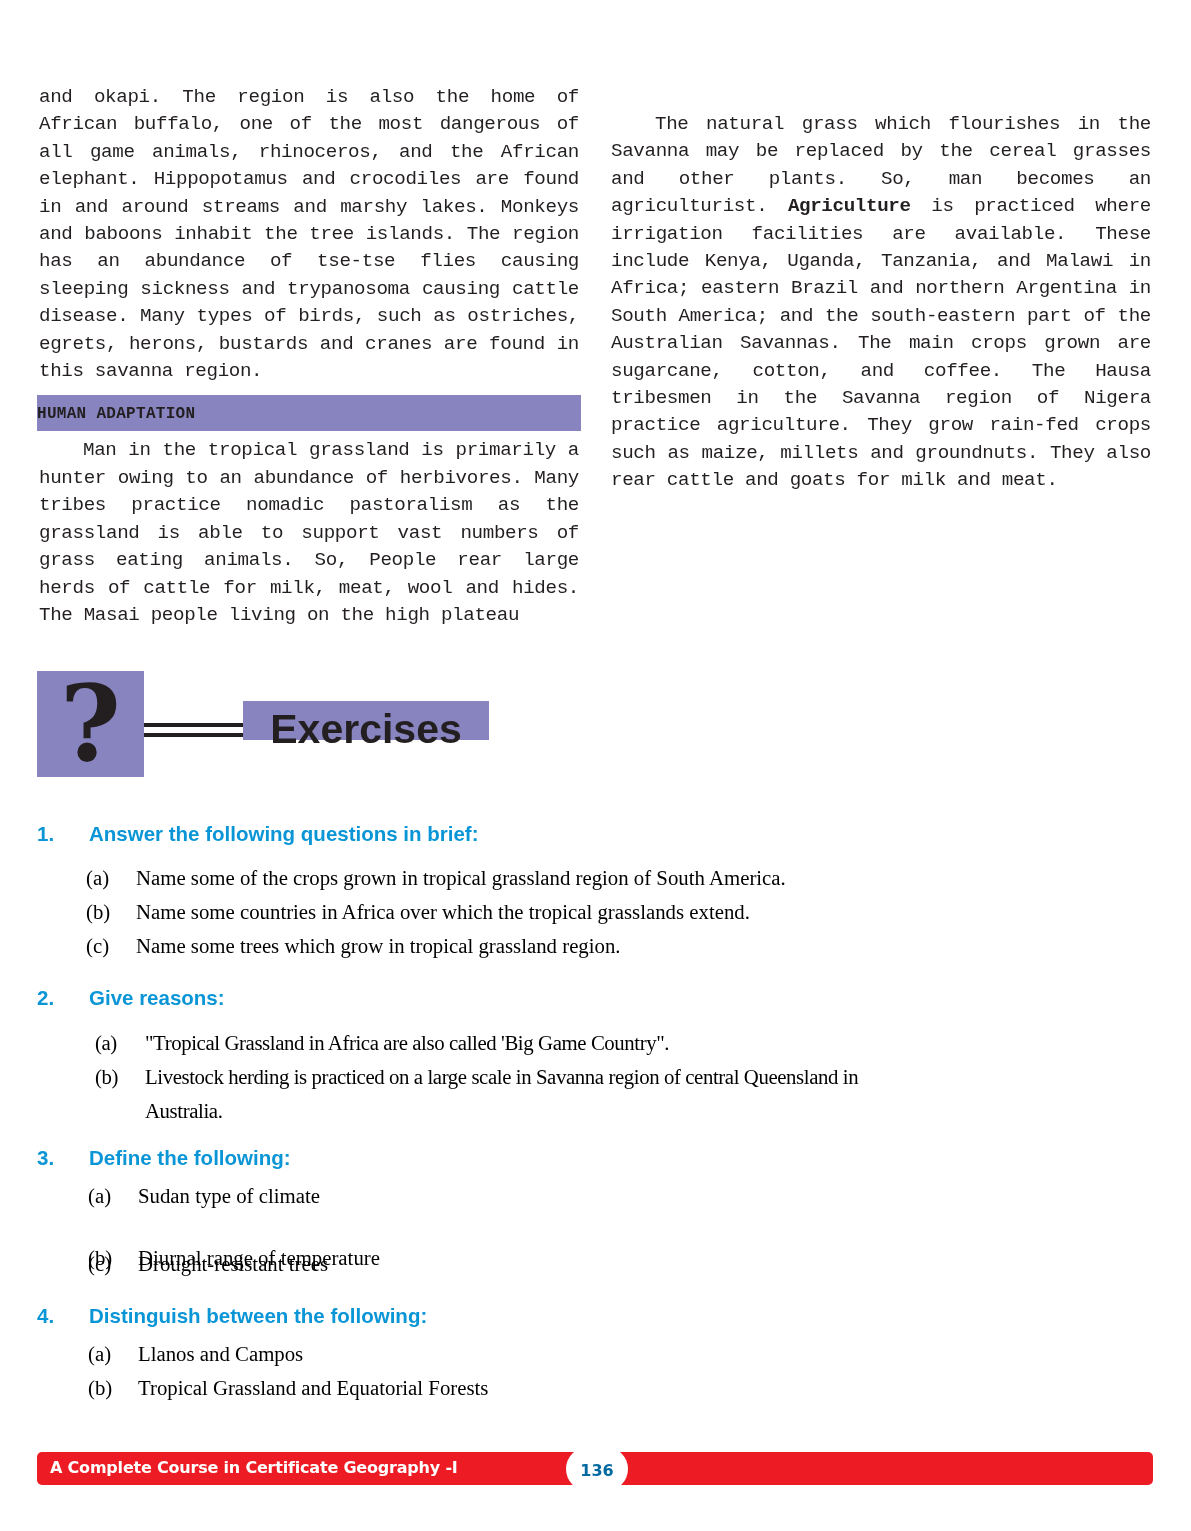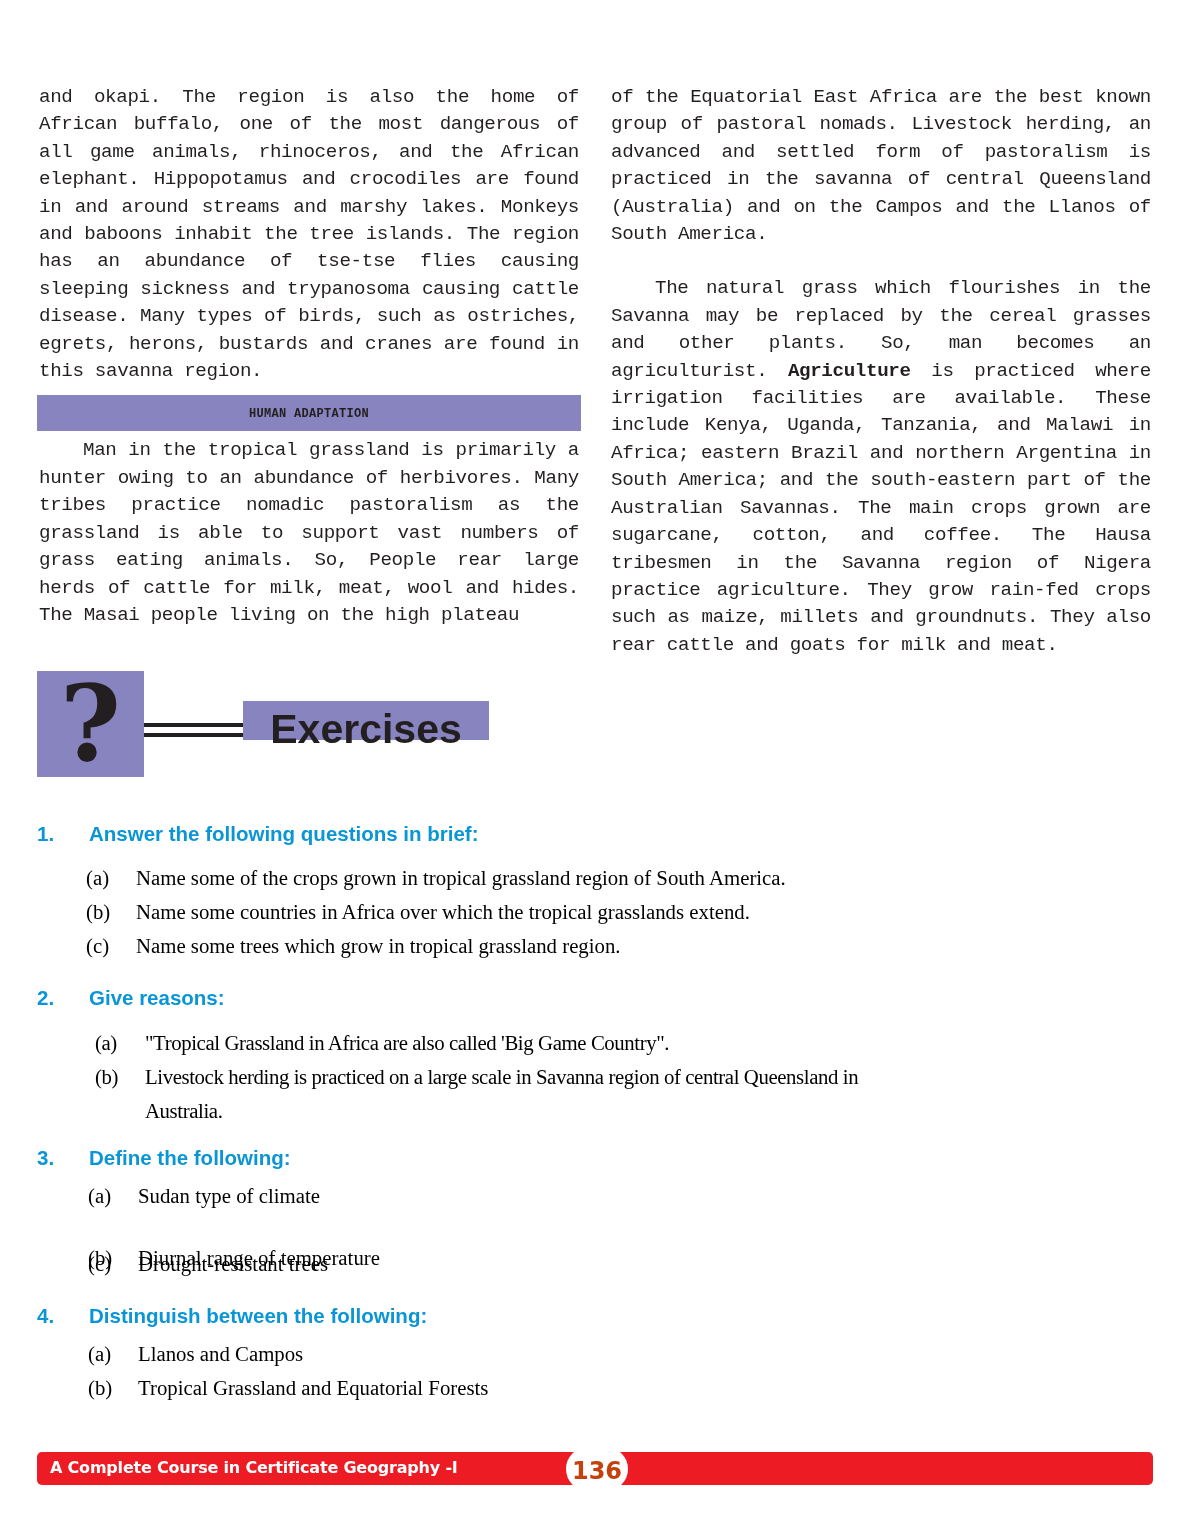--- a/index.html
+++ b/index.html
@@ -3,45 +3,44 @@
 <meta charset="utf-8">
 <style>
   html, body { margin:0; padding:0; background:#ffffff; }
   body { width:1191px; height:1531px; position:relative; overflow:hidden; color:#231f20; }
   .col { position:absolute; top:84px; width:540px; font-family:Liberation Mono, monospace; font-size:19.2px; line-height:27.4px; text-align:justify; letter-spacing:-0.35px; }
   .col p { margin:0; }
   .col-left { left:39px; }
   .col-right { left:611px; }
   .indent { text-indent:44px; }
   .gap { height:27px; }
-  .section-head { background:#8884c0; height:36px; margin:10px -2px 6px -2px; text-align:center; font-weight:bold; font-size:12px; line-height:38px; letter-spacing:0.3px; color:#231f20; }
+  .section-head { background:#8884c0; height:36px; margin:10px -2px 6px -2px; font-weight:bold; font-size:16px; line-height:38px; letter-spacing:0.3px; color:#231f20; }
   .ex-qbox { position:absolute; left:37px; top:671px; width:107px; height:106px; background:#8884c0; }
   .ex-qmark { position:absolute; left:0; top:-6px; width:107px; text-align:center; font-family:"DejaVu Serif", serif; font-weight:bold; font-size:104px; line-height:120px; color:#231f20; }
   .ex-line { position:absolute; left:144px; width:100px; height:4px; background:#231f20; }
   .ex-title { position:absolute; left:243px; top:701px; width:246px; height:39px; background:#8884c0; font-family:"Liberation Sans", sans-serif; font-weight:bold; font-size:41px; line-height:56px; text-align:center; color:#231f20; }
   .q { position:absolute; left:37px; font-family:"Liberation Sans", sans-serif; }
   .q-head { font-weight:bold; font-size:20.5px; color:#0a96d6; white-space:nowrap; }
   .q-num { display:inline-block; width:52px; }
   .q-item { font-size:20.8px; color:#000000; white-space:nowrap; position:absolute; }
   .q-item .lbl { display:inline-block; width:50px; }
   .footer-bar { position:absolute; left:37px; top:1452px; width:1116px; height:33px; background:#ed1c24; border-radius:5px; }
   .footer-title { position:absolute; left:50px; top:1455px; font-family:"DejaVu Sans", sans-serif; font-weight:bold; font-size:16px; line-height:26px; color:#ffffff; letter-spacing:-0.2px; }
-  .page-pill { position:absolute; left:566px; top:1447px; width:62px; height:44px; background:#ffffff; border-radius:22px; text-align:center; font-family:"DejaVu Sans", sans-serif; font-weight:bold; font-size:24px; line-height:48px; color:#c2410c; }
+  .page-pill { position:absolute; left:566px; top:1447px; width:62px; height:44px; background:#ffffff; border-radius:22px; text-align:center; font-family:"DejaVu Sans", sans-serif; font-weight:bold; font-size:16px; line-height:48px; color:#0369a1; }
 </style>
 </head>
 <body>
 
 <div class="col col-left">
   <p>and okapi. The region is also the home of African buffalo, one of the most dangerous of all game animals, rhinoceros, and the African elephant. Hippopotamus and crocodiles are found in and around streams and marshy lakes. Monkeys and baboons inhabit the tree islands. The region has an abundance of tse-tse flies causing sleeping sickness and trypanosoma causing cattle disease. Many types of birds, such as ostriches, egrets, herons, bustards and cranes are found in this savanna region.</p>
   <div class="section-head">HUMAN ADAPTATION</div>
   <p class="indent">Man in the tropical grassland is primarily a hunter owing to an abundance of herbivores. Many tribes practice nomadic pastoralism as the grassland is able to support vast numbers of grass eating animals. So, People rear large herds of cattle for milk, meat, wool and hides. The Masai people living on the high plateau</p>
 </div>
 
 <div class="col col-right">
-  <p>of the Equatorial East Africa are the best known group of pastoral nomads. Livestock herding, an advanced and settled form of pastoralism is practiced in the savanna of central Queensland (Australia) and on the Campos and the Llanos of South America.</p>
   <div class="gap"></div>
   <p class="indent"><span>The natural grass which flourishes in the Savanna may be replaced by the cereal grasses and other plants. So, man becomes an agriculturist. </span><b>Agriculture</b><span> is practiced where irrigation facilities are available. These include Kenya, Uganda, Tanzania, and Malawi in Africa; eastern Brazil and northern Argentina in South America; and the south-eastern part of the Australian Savannas. The main crops grown are sugarcane, cotton, and coffee. The Hausa tribesmen in the Savanna region of Nigera practice agriculture. They grow rain-fed crops such as maize, millets and groundnuts. They also rear cattle and goats for milk and meat.</span></p>
 </div>
 
 <div class="ex-qbox">
   <div class="ex-qmark">?</div>
 </div>
 <div class="ex-line" style="top:723px;"></div>
 <div class="ex-line" style="top:733px;"></div>
 <div class="ex-title">Exercises</div>

